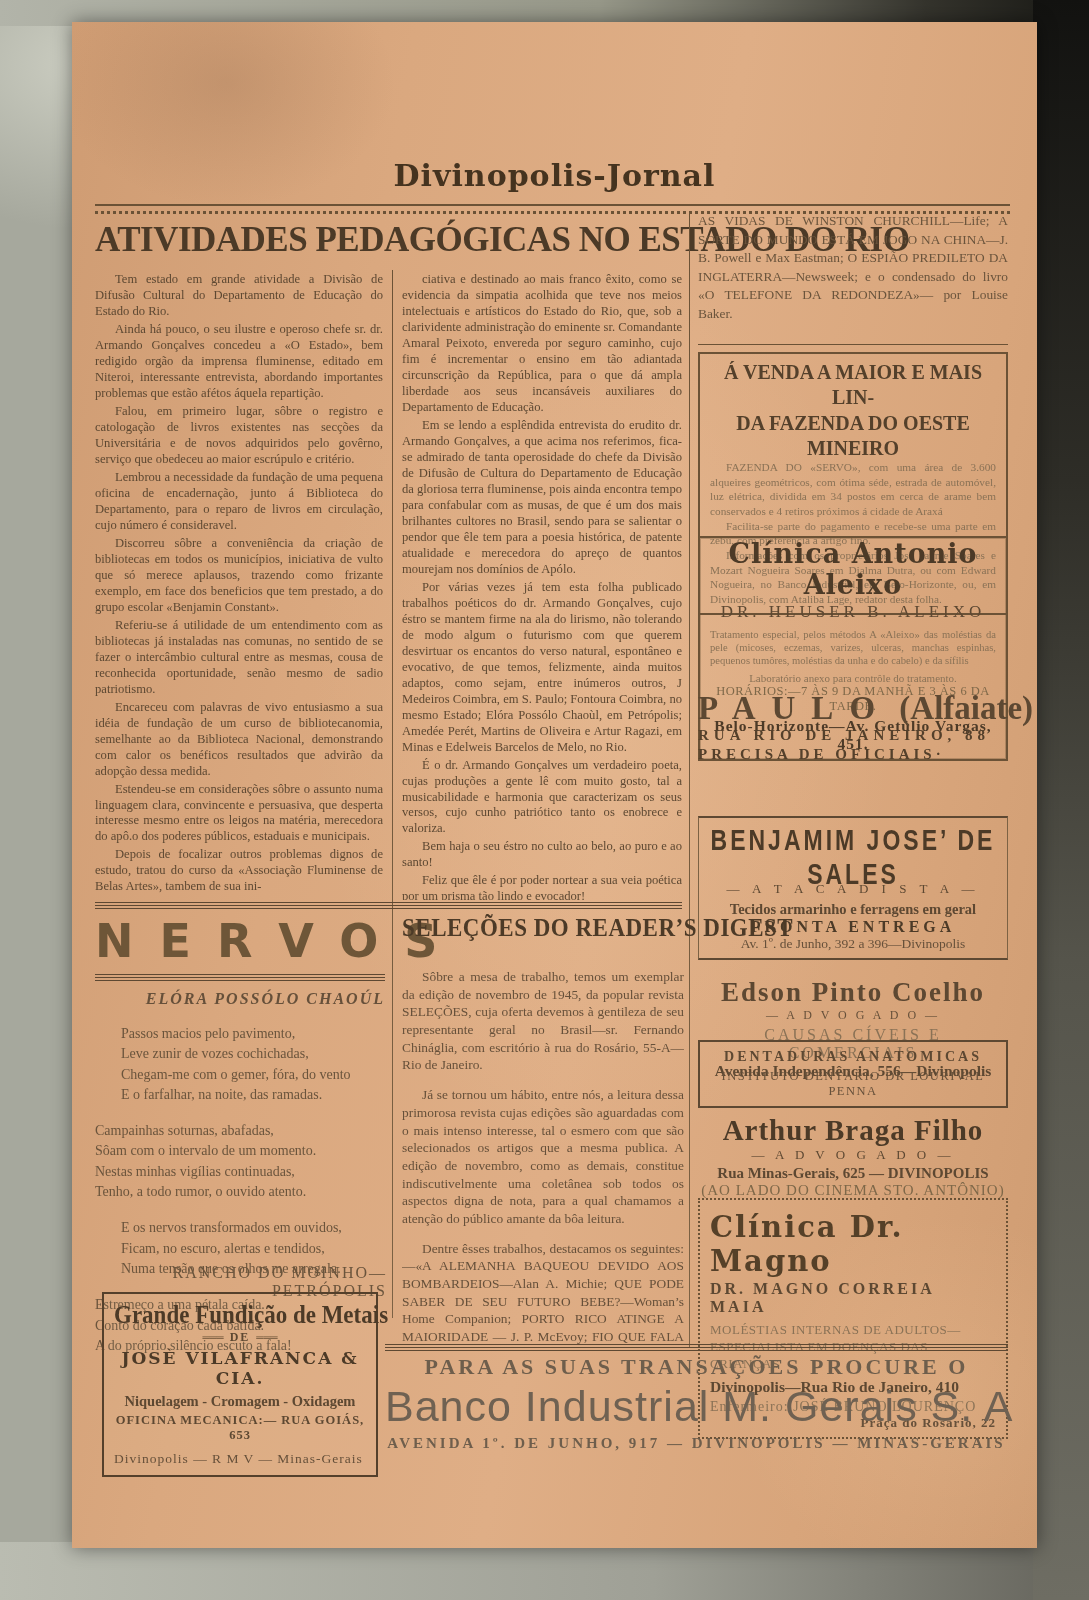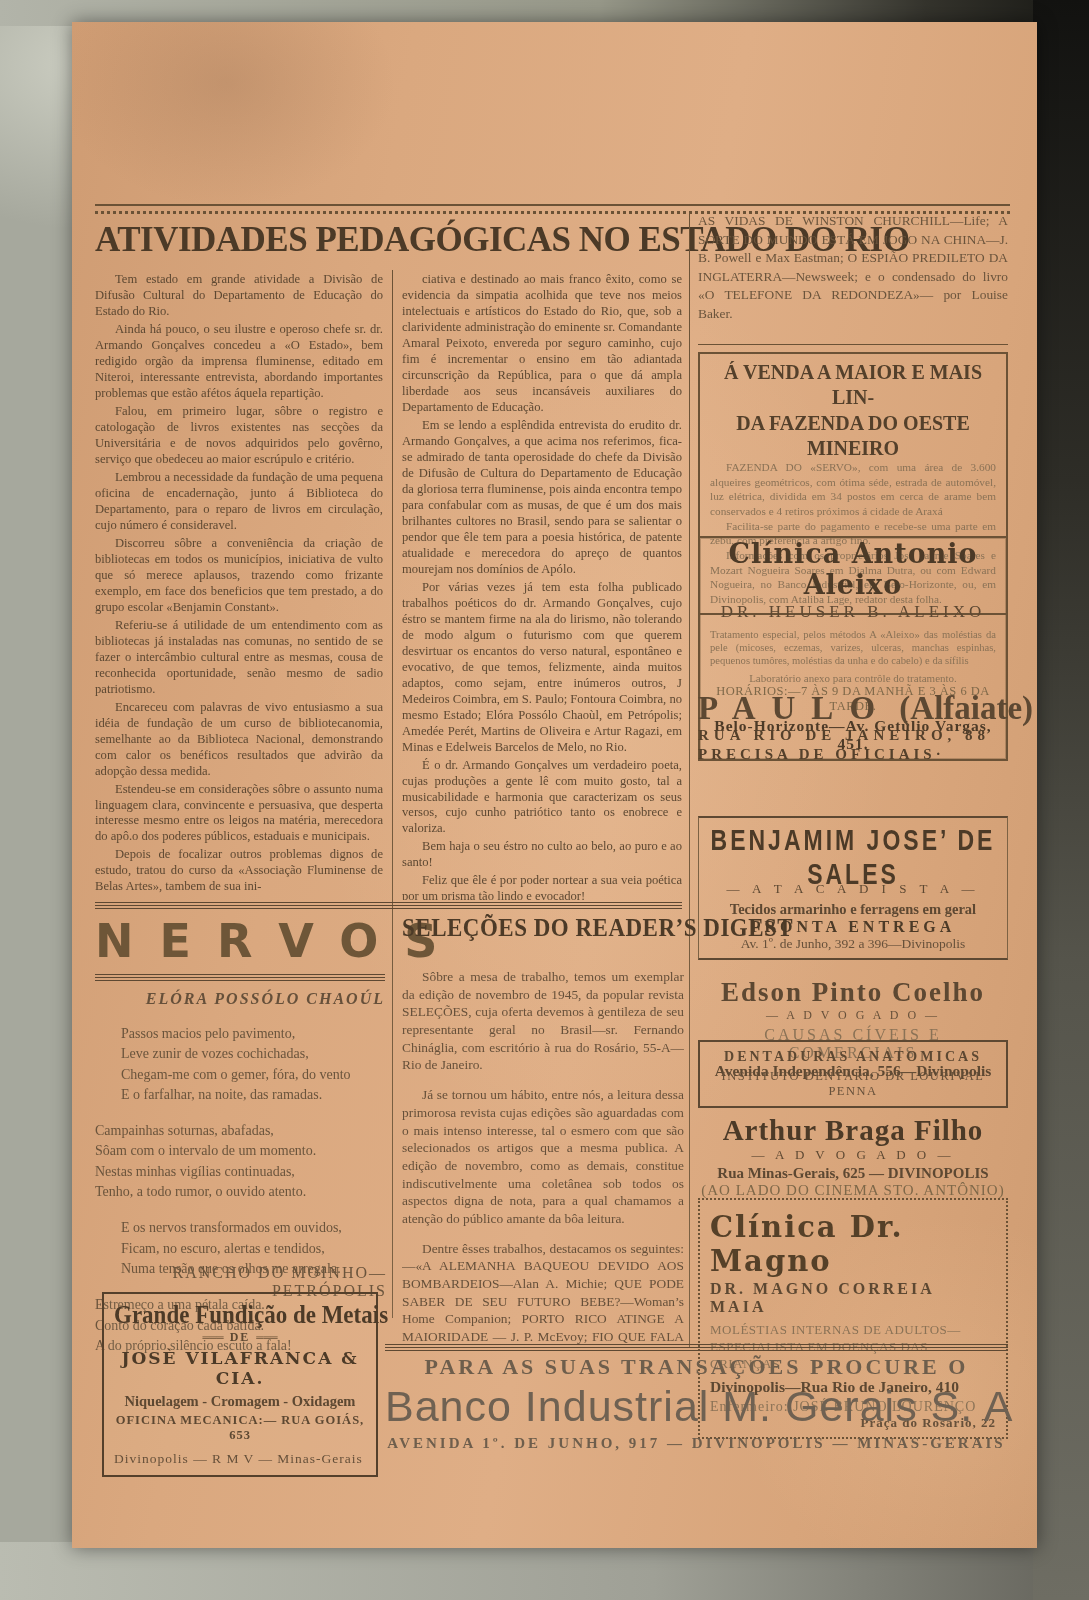--- a/index.html
+++ b/index.html
@@ -117,20 +117,21 @@
 </head>
 <body>
 
 <div class="bg-topleft"></div>
 <div class="bg-top"></div>
 <div class="bg-bottom"></div>
 <div class="bg-right"></div>
 
 <div class="paper">
 
+  <div class="abs masthead" style="top:136px;left:0;">Divinopolis-Jornal</div>
   <div class="abs scallop" style="top:182px;left:23px;width:915px;"></div>
 
   <div class="abs headline" style="top:196px;left:23px;">ATIVIDADES PEDAGÓGICAS NO ESTADO DO RIO</div>
 
   <div class="abs vrule" style="left:320px;top:248px;height:1048px;"></div>
   <div class="abs vrule" style="left:617px;top:190px;height:1136px;"></div>
 
   <div class="abs coltext" style="left:23px;top:250px;width:288px;height:628px;overflow:hidden;">
     <p>Tem estado em grande atividade a Divisão de Difusão Cultural do Departamento de Educação do Estado do Rio.</p>
     <p>Ainda há pouco, o seu ilustre e operoso chefe sr. dr. Armando Gonçalves concedeu a «O Estado», bem redigido orgão da imprensa fluminense, editado em Niteroi, interessante entrevista, abordando importantes problemas que estão afétos áquela repartição.</p>

